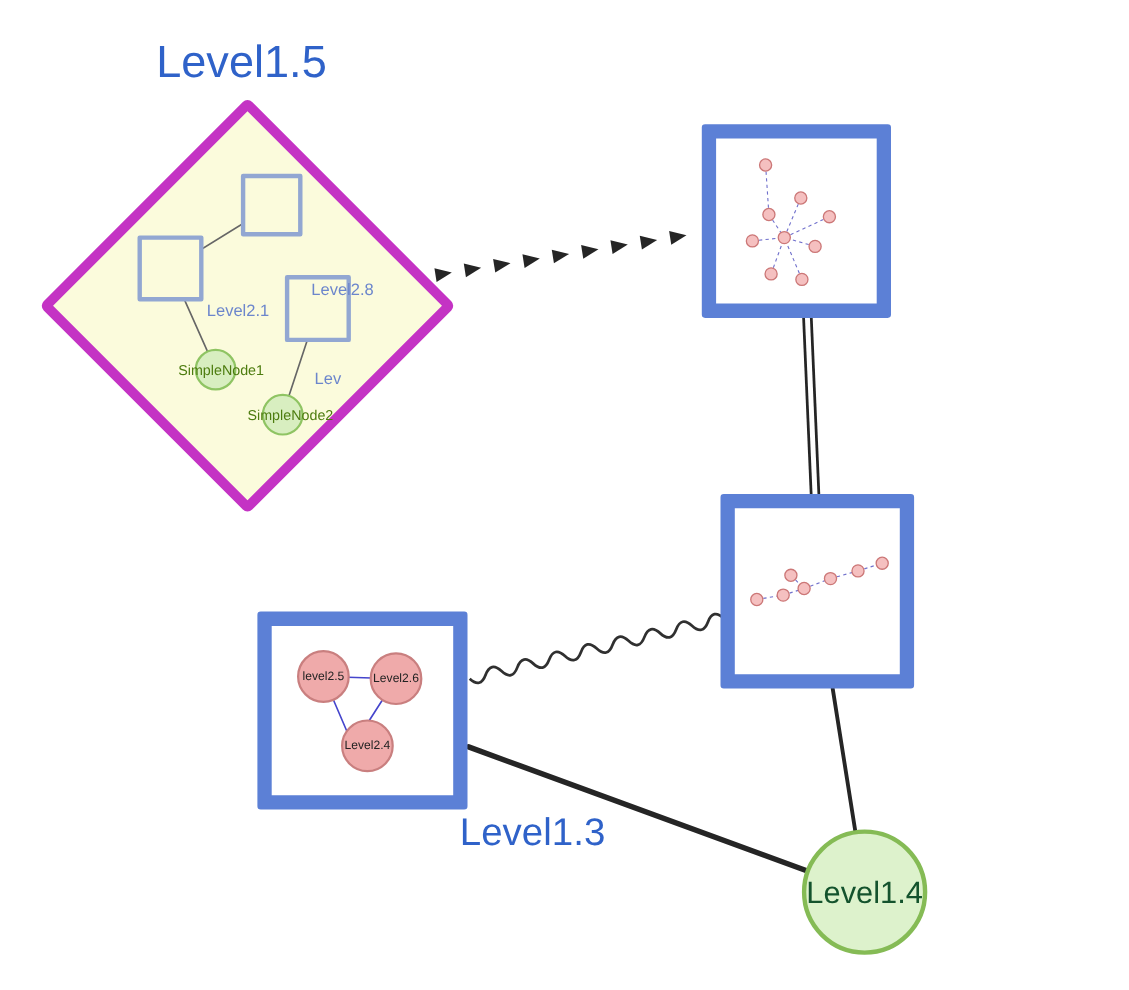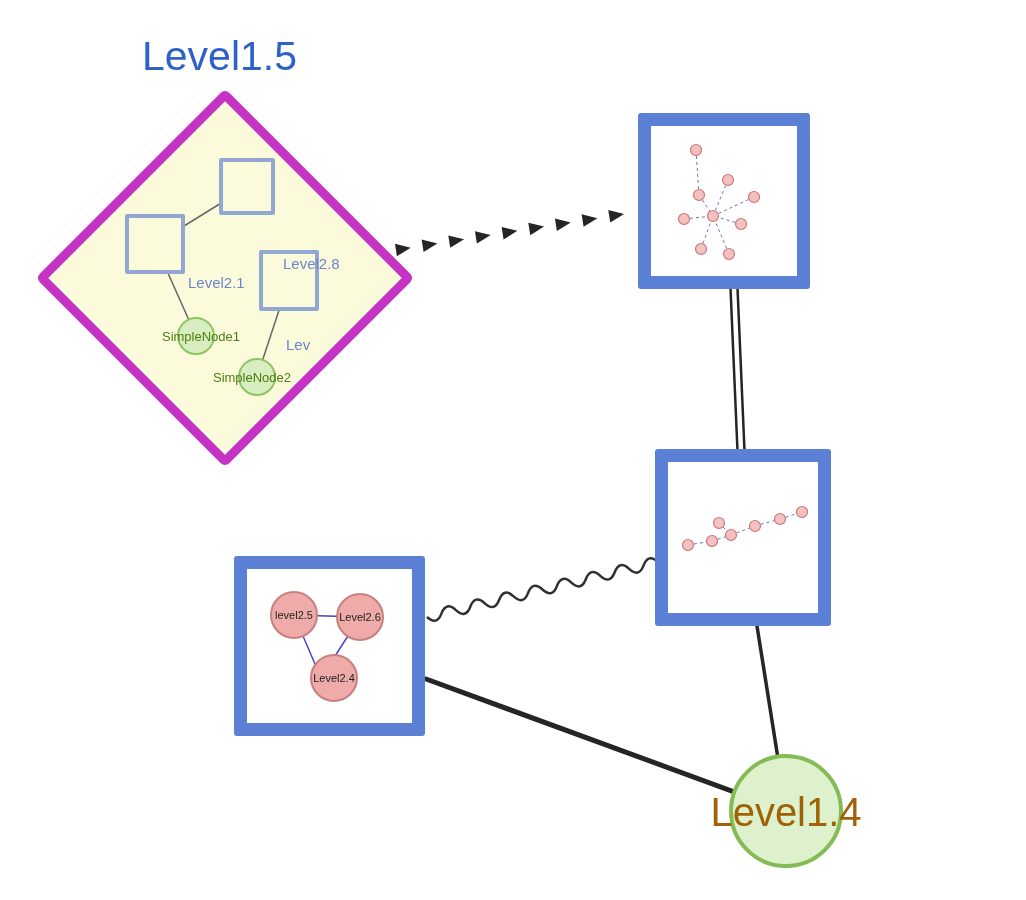--- a/index.html
+++ b/index.html
@@ -53,21 +53,21 @@
   .green-big {
     width: 114px; height: 114px; border-radius: 50%;
     background: var(--green-big-fill, #ddf2cc);
     border: 4px solid var(--green-big-border, #85bb55);
   }
 
   .lbl { position: absolute; z-index: 4; white-space: nowrap; }
   .center { transform: translate(-50%, -50%); }
   .big-blue  { font-size: 41px; color: var(--label-blue, #2f62c9); }
   .big-blue2 { font-size: 35px; color: var(--label-blue, #2f62c9); }
-  .black-big { font-size: 40px; color: #a16207; }
+  .black-big { font-size: 28px; color: #14532d; }
   .small-blue { font-size: 15px; color: var(--inner-label-blue, #6c86cc); }
   .node-lbl { font-size: 13px; color: #4d7c0f; }
 </style>
 </head>
 <body>
 
 <div class="canvas">
 
   <div class="diamond"></div>
 
@@ -141,20 +141,21 @@
   <div class="shape pink-circle" style="left:336px; top:593px;text-align:center;">
     <span class="pink-lbl">Level2.6</span>
   </div>
   <div class="shape pink-circle" style="left:310px; top:654px;">
     <span class="pink-lbl">Level2.4</span>
   </div>
 
   <div class="shape green-big" style="left:729px; top:754px;"></div>
 
   <div class="lbl big-blue" style="left:142px; top:33px;">Level1.5</div>
+  <div class="lbl big-blue2" style="left:418px; top:737px;">Level1.3</div>
   <div class="lbl black-big center" style="left:786px; top:812px;">Level1.4</div>
   <div class="lbl small-blue" style="left:283px; top:220px;margin-top:35px;">Level2.8</div>
   <div class="lbl small-blue" style="left:188px; top:274px;">Level2.1</div>
   <div class="lbl small-blue" style="left:286px; top:303px;margin-top:33px;">Lev</div>
   <div class="lbl node-lbl center" style="left:201px; top:336px;">SimpleNode1</div>
-  <div class="lbl node-lbl center" style="left:252px; top:377px;">SimpleNode2</div>
+  <div class="lbl node-lbl center" style="left:264px; top:377px;">SimpleNode2</div>
 
 </div>
 
 </body></html>

